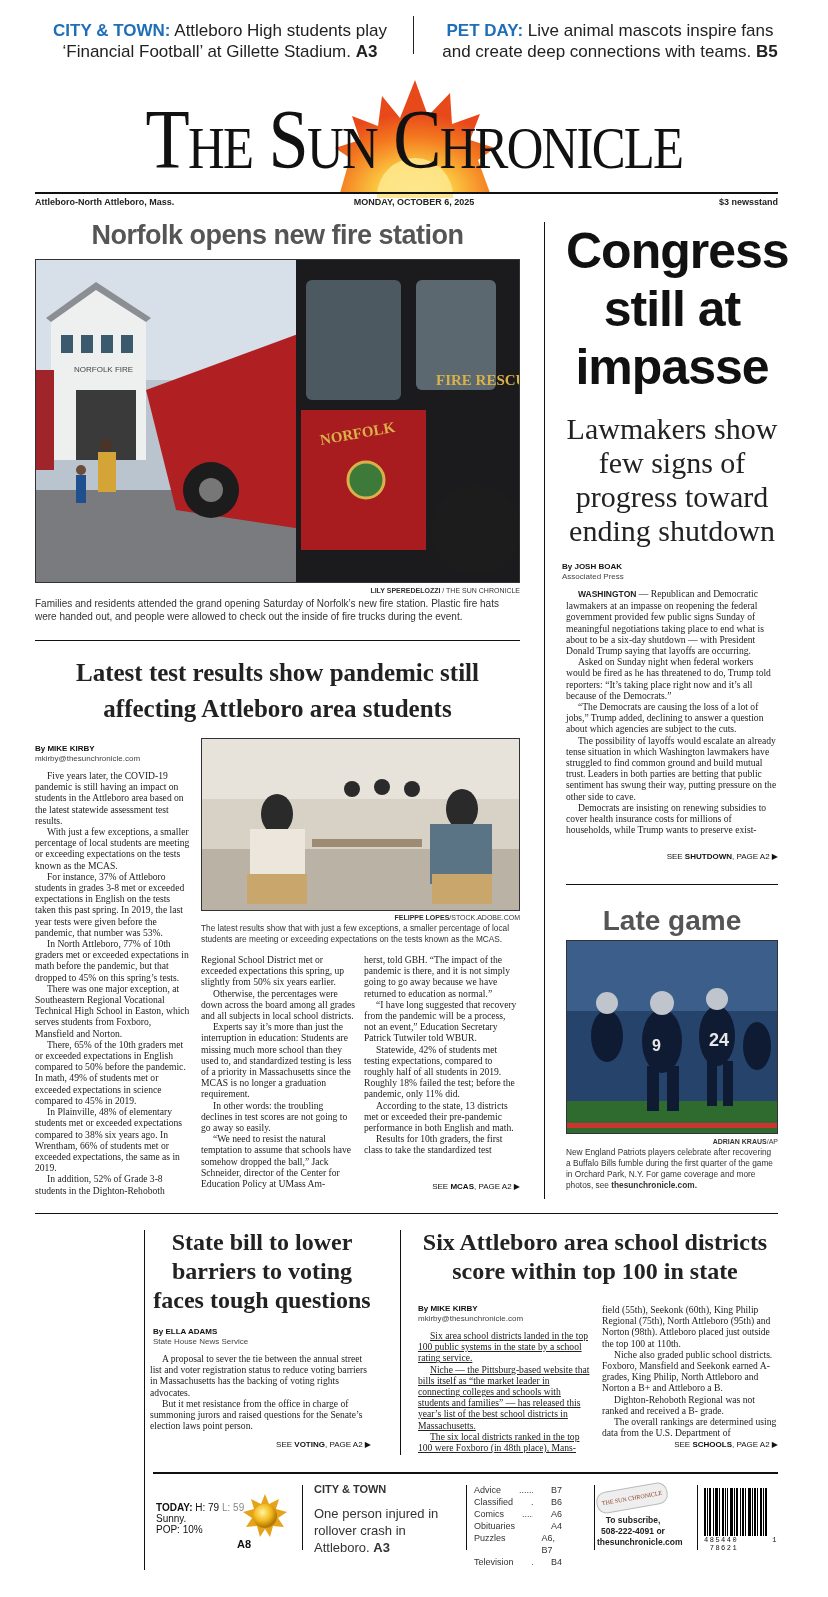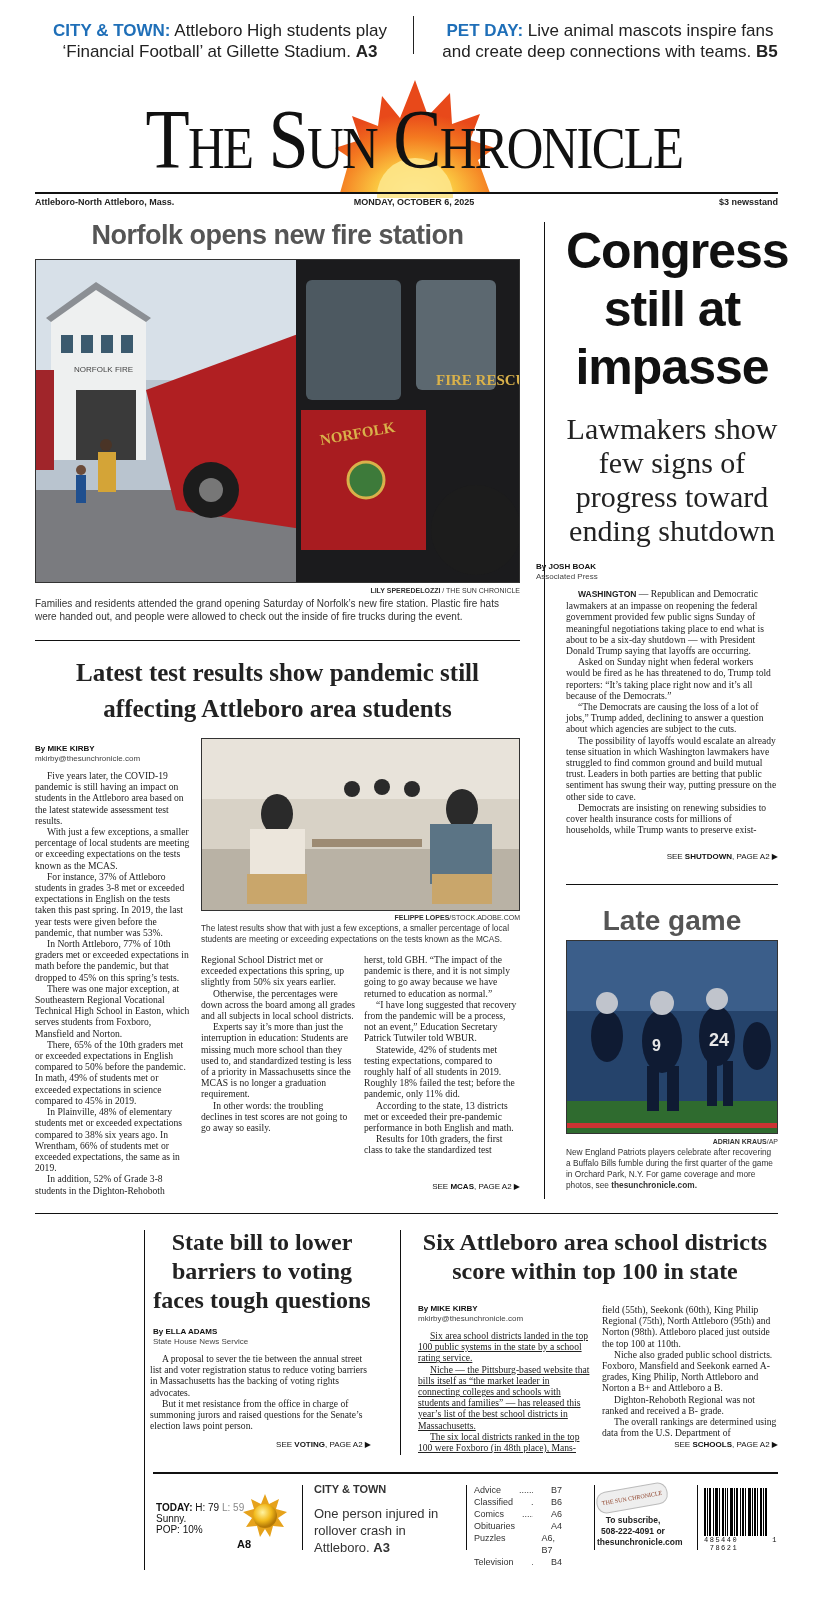--- a/index.html
+++ b/index.html
@@ -125,21 +125,21 @@
       <circle cx="175" cy="230" r="12" fill="#777"></circle>
     <circle cx="440" cy="270" r="45" fill="#1c1c1c"></circle>
   </svg>
 </div>
 <div class="abs credit" style="left:35px;top:587px;width:485px;"><b>LILY SPEREDELOZZI</b><span> / THE SUN CHRONICLE</span></div>
 <div class="abs cutline" style="left:35px;top:597px;width:485px;">Families and residents attended the grand opening Saturday of Norfolk’s new fire station. Plastic fire hats were handed out, and people were allowed to check out the inside of fire trucks during the event.</div>
 <div class="abs h-rule" style="left:35px;top:640px;width:485px;"></div>
 
 <div class="abs congress-head">Congress still at impasse</div>
 <div class="abs congress-deck">Lawmakers show few signs of progress toward ending shutdown</div>
-<div class="abs byline" style="left:536px;top:562px;">
+<div class="abs byline" style="left:562px;top:562px;">
   <b>By JOSH BOAK</b><br><span class="aff">Associated Press</span>
 </div>
 <div class="abs body-text" style="left:566px;top:588px;width:212px;">
   <p class="dl"><span class="place">WASHINGTON</span><span> — Republican and Democratic lawmakers at an impasse on reopening the federal government provided few public signs Sunday of meaningful negotiations taking place to end what is about to be a six-day shutdown — with President Donald Trump saying that layoffs are occurring.</span></p>
   <p>Asked on Sunday night when federal workers would be fired as he has threatened to do, Trump told reporters: “It’s taking place right now and it’s all because of the Democrats.”</p>
   <p>“The Democrats are causing the loss of a lot of jobs,” Trump added, declining to answer a question about which agencies are subject to the cuts.</p>
   <p>The possibility of layoffs would escalate an already tense situation in which Washington lawmakers have struggled to find common ground and build mutual trust. Leaders in both parties are betting that public sentiment has swung their way, putting pressure on the other side to cave.</p>
   <p>Democrats are insisting on renewing subsidies to cover health insurance costs for millions of households, while Trump wants to preserve exist-</p>
 </div>
 <div class="abs jump" style="left:566px;top:852px;width:212px;"><span>SEE </span><b>SHUTDOWN</b><span>, PAGE A2 ▶</span></div>
@@ -205,20 +205,21 @@
     <rect x="110" y="100" width="110" height="8" fill="#9d8b73"></rect>
   </svg>
 </div>
 <div class="abs credit" style="left:201px;top:914px;width:319px;"><b>FELIPPE LOPES</b><span>/STOCK.ADOBE.COM</span></div>
 <div class="abs cutline" style="left:201px;top:923px;width:319px;font-size:8.3px;line-height:11px;">The latest results show that with just a few exceptions, a smaller percentage of local students are meeting or exceeding expectations on the tests known as the MCAS.</div>
 <div class="abs body-text" style="left:201px;top:954px;width:155px;">
   <p style="text-indent:0">Regional School District met or exceeded expectations this spring, up slightly from 50% six years earlier.</p>
     <p>Otherwise, the percentages were down across the board among all grades and all subjects in local school districts.</p>
     <p>Experts say it’s more than just the interruption in education: Students are missing much more school than they used to, and standardized testing is less of a priority in Massachusetts since the MCAS is no longer a graduation requirement.</p>
     <p>In other words: the troubling declines in test scores are not going to go away so easily.</p>
+    <p>“We need to resist the natural temptation to assume that schools have somehow dropped the ball,” Jack Schneider, director of the Center for Education Policy at UMass Am-</p>
 </div>
 <div class="abs body-text" style="left:364px;top:954px;width:156px;">
   <p style="text-indent:0">herst, told GBH. “The impact of the pandemic is there, and it is not simply going to go away because we have returned to education as normal.”</p>
     <p>“I have long suggested that recovery from the pandemic will be a process, not an event,” Education Secretary Patrick Tutwiler told WBUR.</p>
     <p>Statewide, 42% of students met testing expectations, compared to roughly half of all students in 2019. Roughly 18% failed the test; before the pandemic, only 11% did.</p>
     <p>According to the state, 13 districts met or exceeded their pre-pandemic performance in both English and math.</p>
     <p>Results for 10th graders, the first class to take the standardized test</p>
 </div>
 <div class="abs jump" style="left:364px;top:1182px;width:156px;"><span>SEE </span><b>MCAS</b><span>, PAGE A2 ▶</span></div>
 

